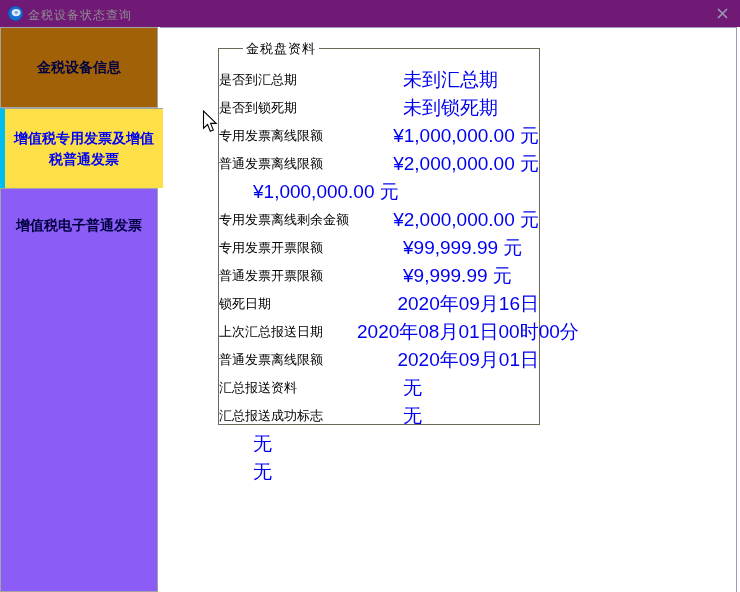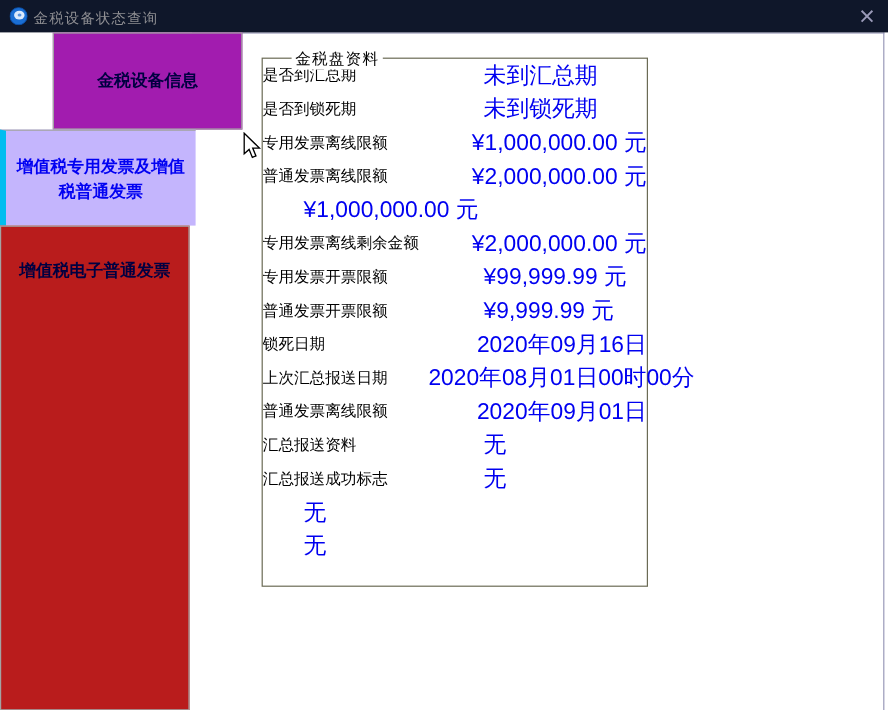--- a/index.html
+++ b/index.html
@@ -4,21 +4,21 @@
 <style>
   * { margin:0; padding:0; box-sizing:border-box; }
   html,body { width:740px; height:592px; }
   body {
     position:relative; overflow:hidden; background:#ffffff;
     font-family:"Liberation Sans","DejaVu Sans",sans-serif;
     -webkit-font-smoothing:none;
   }
 
   
-  .titlebar { position:absolute; left:0; top:0; width:740px; height:27px; background:#0f172a; }
+  .titlebar { position:absolute; left:0; top:0; width:740px; height:27px; background:#701a75; }
   .app-icon { position:absolute; left:8px; top:6px; width:15px; height:15px; }
   .title-text {
     position:absolute; left:28px; top:7px; font-size:12px; color:#8e8e92; letter-spacing:1px;
   }
   .close-btn {
     position:absolute; right:8px; top:3px; width:20px; height:20px;
     display:flex; align-items:center; justify-content:center; cursor:pointer;
   }
 
   
@@ -29,36 +29,36 @@
 
   
   .sidebar { position:absolute; left:0; top:0; width:163px; height:592px; }
   .tab {
     position:absolute; left:0; width:158px;
     display:flex; align-items:center; justify-content:center;
     font-size:14px; font-weight:bold; line-height:21px; text-align:center;
     color:#000041; cursor:pointer;
   }
   .tab span { display:block; width:142px; }
-  .tab-0 { top:27px;  height:81px;  background:#a21caf; border:1px solid #a3a3a3;margin-left:44px; }
+  .tab-0 { top:27px;  height:81px;  background:#a16207; border:1px solid #a3a3a3; }
   .tab-1 {
-    top:108px; height:80px; width:163px; background:#c4b5fd;
+    top:108px; height:80px; width:163px; background:#fde047;
     border-left:5px solid #00bdf0; border-top:1px solid #a3a3a3;
     color:#0202f2;
   }
   .tab-1 span { width:146px; }
   .tab-2 {
-    top:188px; height:404px; background:#b91c1c; border:1px solid #a3a3a3;
+    top:188px; height:404px; background:#8b5cf6; border:1px solid #a3a3a3;
     align-items:flex-start; padding-top:26px;
   }
 
   
   .fieldset {
-    position:absolute; left:218px; top:48px; width:322px; height:441px;
-    border:1px solid #6b6b55; background:#ffffff; 
+    position:absolute; left:218px; top:48px; width:322px; height:377px;
+    border:1px solid #6b6b55; background:#ffffff; padding-top:17px;
   }
   .legend {
     position:absolute; top:-9px; left:24px; background:#ffffff;
     padding:0 3px; font-size:13px; color:#000000; letter-spacing:1px;
   }
   .info-row { height:28px; display:flex; align-items:center; }
   .row-label {
     width:150px; text-align:left; font-size:13px; color:#000000; white-space:nowrap;
   }
   .row-value {

